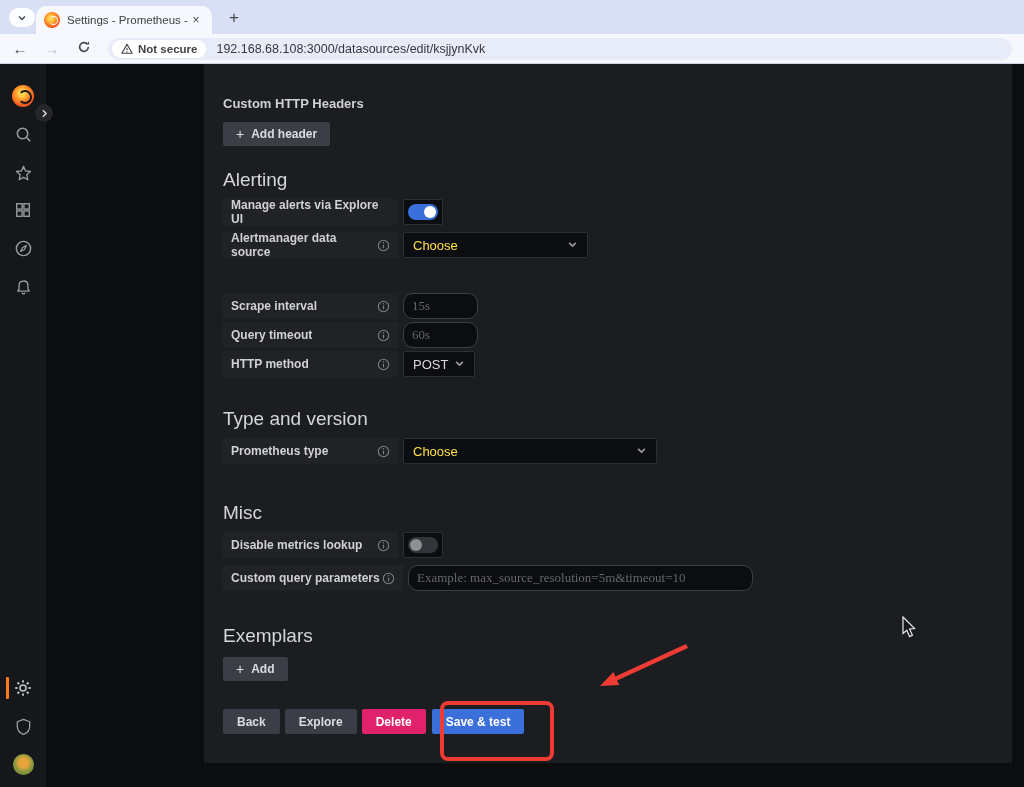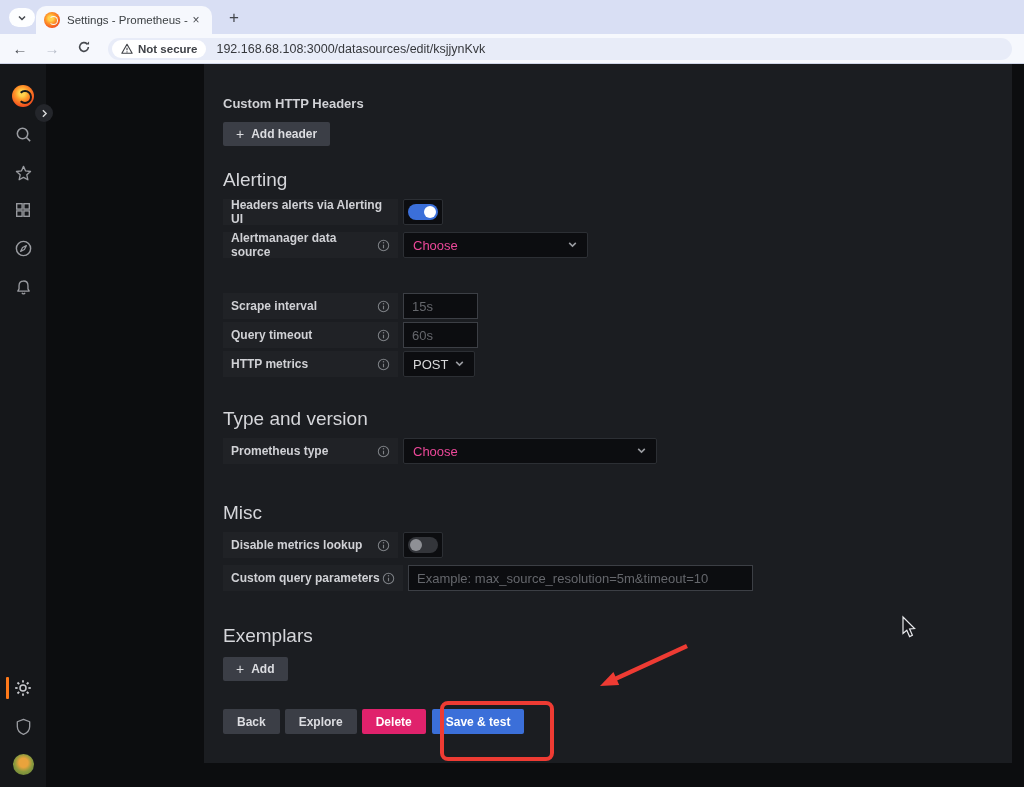--- a/index.html
+++ b/index.html
@@ -50,24 +50,24 @@
   .row-label { width:175px; background:#202226; display:flex; align-items:center; padding:0 8px; font-size:12px; font-weight:700; color:#d0d1d5; }
   .row-label .grow { flex:1; }
   .info-ico { color:#7d8085; display:flex; }
   .ctl { margin-left:5px; }
   .switch-frame { width:40px; background:#0c0d10; border:1px solid #2c2f34; border-radius:2px; display:flex; align-items:center; justify-content:center; }
   .toggle { width:30px; height:16px; border-radius:9px; position:relative; }
   .toggle.on { background:var(--blue); }
   .toggle.on .knob { position:absolute; right:2px; top:2px; width:12px; height:12px; border-radius:50%; background:#fff; }
   .toggle.off { background:#33353a; }
   .toggle.off .knob { position:absolute; left:2px; top:2px; width:12px; height:12px; border-radius:50%; background:#8e9095; }
-  .select { background:#0c0d10; border:1px solid #2c2f34; border-radius:2px; display:flex; align-items:center; justify-content:space-between; padding:0 9px; font-size:13px; color:#ec4899; }
+  .select { background:#0c0d10; border:1px solid #2c2f34; border-radius:2px; display:flex; align-items:center; justify-content:space-between; padding:0 9px; font-size:13px; color:#fde047; }
   .select.filled { color:#d8d9da; }
   .select .chev { color:#9a9ca1; }
-  .tinput { background:#0c0d10; border:1px solid #3c3f45; border-radius:0; color:#d8d9da; font-family:Liberation Sans, sans-serif; font-size:13px; padding:8px 8px; height:26px; }
+  .tinput { background:#0c0d10; border:1px solid #3c3f45; border-radius:10px; color:#d8d9da; font-family:Liberation Serif, serif; font-size:13px; padding:8px 8px; height:26px; }
   .tinput::placeholder { color:#65676c; }
 
   .gap-8 { margin-top:8px; } .gap-10 { margin-top:10px; } .gap-12 { margin-top:12px; } .gap-31 { margin-top:31px; } .gap-32 { margin-top:23px; }
   .gap-34 { margin-top:34px; } .gap-35 { margin-top:35px; } .gap-38 { margin-top:38px; }
   .mb-3 { margin-bottom:3px; }
 
   
   .red-rect { position:absolute; left:440px; top:637px; width:114px; height:60px; border:4px solid var(--red); border-radius:8px; pointer-events:none; }
   .overlay { position:absolute; left:0; top:0; width:1024px; height:723px; pointer-events:none; }
 </style>
@@ -189,21 +189,21 @@
           <button class="btn">
             <span class="plus">+</span>
             <span>Add header</span>
           </button>
         </div>
 
         <h2 class="section gap-32">Alerting</h2>
 
         <div class="row gap-8">
           <div class="row-label">
-            <span>Headers alerts via Alerting UI</span>
+            <span>Manage alerts via Explore UI</span>
           </div>
           <div class="ctl switch-frame">
             <span class="toggle on">
                 <span class="knob"></span>
               </span>
           </div>
         </div>
 
         <div class="row">
           <div class="row-label">
@@ -247,21 +247,21 @@
                   <line x1="7" y1="6.2" x2="7" y2="10" stroke="currentColor" stroke-width="1.2"></line>
                   <circle cx="7" cy="4.1" r="0.8" fill="currentColor"></circle>
                 </svg>
               </span>
           </div>
           <input class="ctl tinput" style="width: 75px;" placeholder="60s">
         </div>
 
         <div class="row">
           <div class="row-label">
-            <span class="grow">HTTP metrics</span>
+            <span class="grow">HTTP method</span>
             <span class="info-ico">
                 <svg width="13" height="13" viewBox="0 0 14 14">
                   <circle cx="7" cy="7" r="5.6" fill="none" stroke="currentColor" stroke-width="1.1"></circle>
                   <line x1="7" y1="6.2" x2="7" y2="10" stroke="currentColor" stroke-width="1.2"></line>
                   <circle cx="7" cy="4.1" r="0.8" fill="currentColor"></circle>
                 </svg>
               </span>
           </div>
           <div class="ctl select filled" style="width:72px;">
             <span>POST</span>

